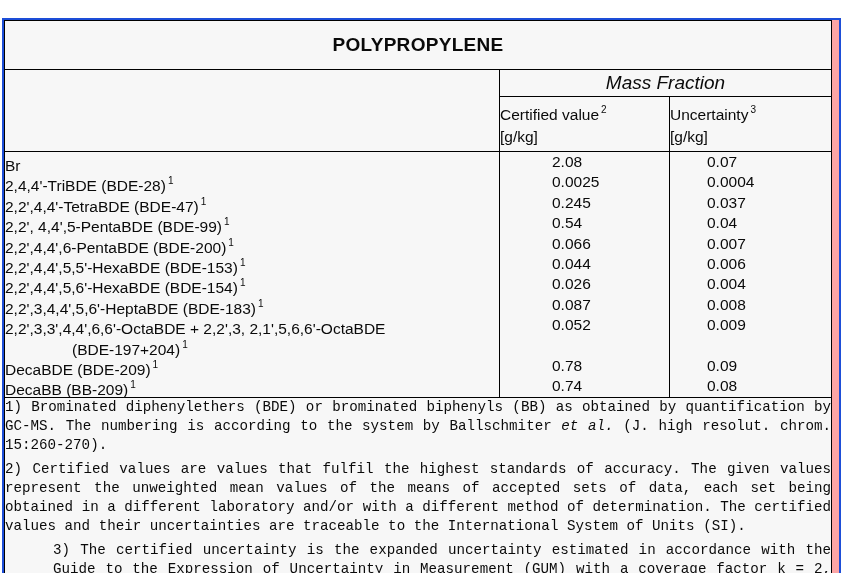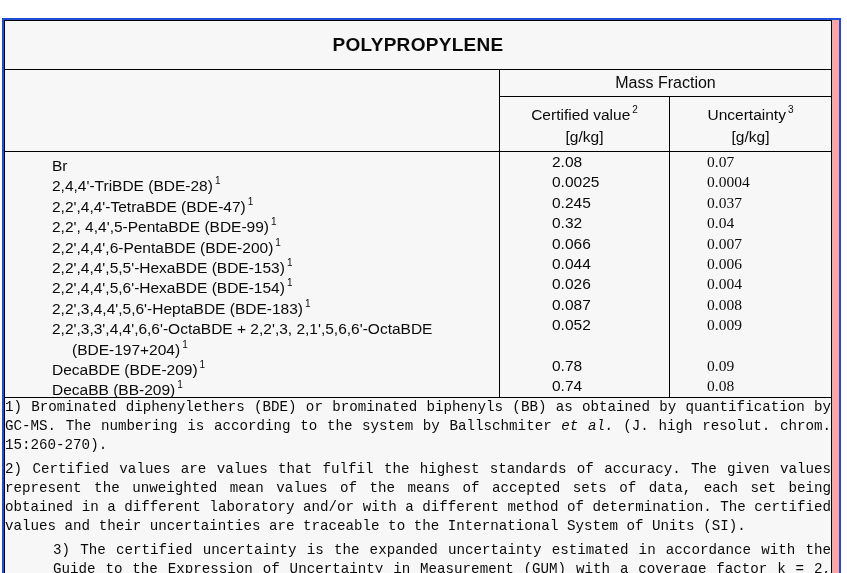--- a/index.html
+++ b/index.html
@@ -23,38 +23,39 @@
     margin:0;
   }
   table.main td { border:1px solid #000; padding:0; background:#f7f7f7; }
   td.title-cell {
     height:48px; text-align:center; vertical-align:middle;
     font-size:19px; font-weight:bold; letter-spacing:.3px;
   }
   td.empty-cell { }
   td.mass-cell {
     height:26px; text-align:center; vertical-align:middle;
-    font-size:16px;
+    font-size:19px;
+    font-style:italic;
   }
   td.sub-cell {
-    height:54px; text-align:center; vertical-align:middle;
+    height:54px; vertical-align:middle;
     font-size:15.5px; line-height:22px;
   }
   sup.s {
     font-size:10px; position:relative; top:-1px; margin-left:2px;
   }
   td.data-cell { vertical-align:top; padding-top:3px; padding-bottom:3px; }
   .ln {
     height:20.4px; line-height:20.4px;
     font-size:15.5px; white-space:nowrap; overflow:visible;
   }
-  .names .ln { padding-left:47px; }
+  .names .ln { }
   .names .ln.wrap-indent { padding-left:67px; }
   .cert .ln { padding-left:52px; }
-  .unc .ln { padding-left:37px;font-family:Liberation Serif, serif; }
+  .unc .ln { padding-left:37px; }
   td.foot-cell { padding:3px 9px 4px 9px; vertical-align:top; }
   .foot-cell p {
     margin:0 0 5px 0;
     font-size:14.2px; line-height:19px;
     text-align:justify;
     font-family:Liberation Mono, monospace;
   }
   .foot-cell p:last-child { margin-bottom:0;margin-left:48px; }
   .foot-cell i { font-style:italic; }
 </style>
@@ -98,21 +99,21 @@
           <div class="ln"><span>2,2',3,4,4',5,6'-HeptaBDE (BDE-183)</span><sup class="s">1</sup></div>
           <div class="ln"><span>2,2',3,3',4,4',6,6'-OctaBDE + 2,2',3, 2,1',5,6,6'-OctaBDE</span><sup class="s"></sup></div>
           <div class="ln wrap-indent"><span>(BDE-197+204)</span><sup class="s">1</sup></div>
           <div class="ln"><span>DecaBDE (BDE-209)</span><sup class="s">1</sup></div>
           <div class="ln"><span>DecaBB (BB-209)</span><sup class="s">1</sup></div>
         </td>
         <td class="data-cell cert">
           <div class="ln">2.08</div>
           <div class="ln">0.0025</div>
           <div class="ln">0.245</div>
-          <div class="ln">0.32</div>
+          <div class="ln">0.54</div>
           <div class="ln">0.066</div>
           <div class="ln">0.044</div>
           <div class="ln">0.026</div>
           <div class="ln">0.087</div>
           <div class="ln">0.052</div>
           <div class="ln"></div>
           <div class="ln">0.78</div>
           <div class="ln">0.74</div>
         </td>
         <td class="data-cell unc">

